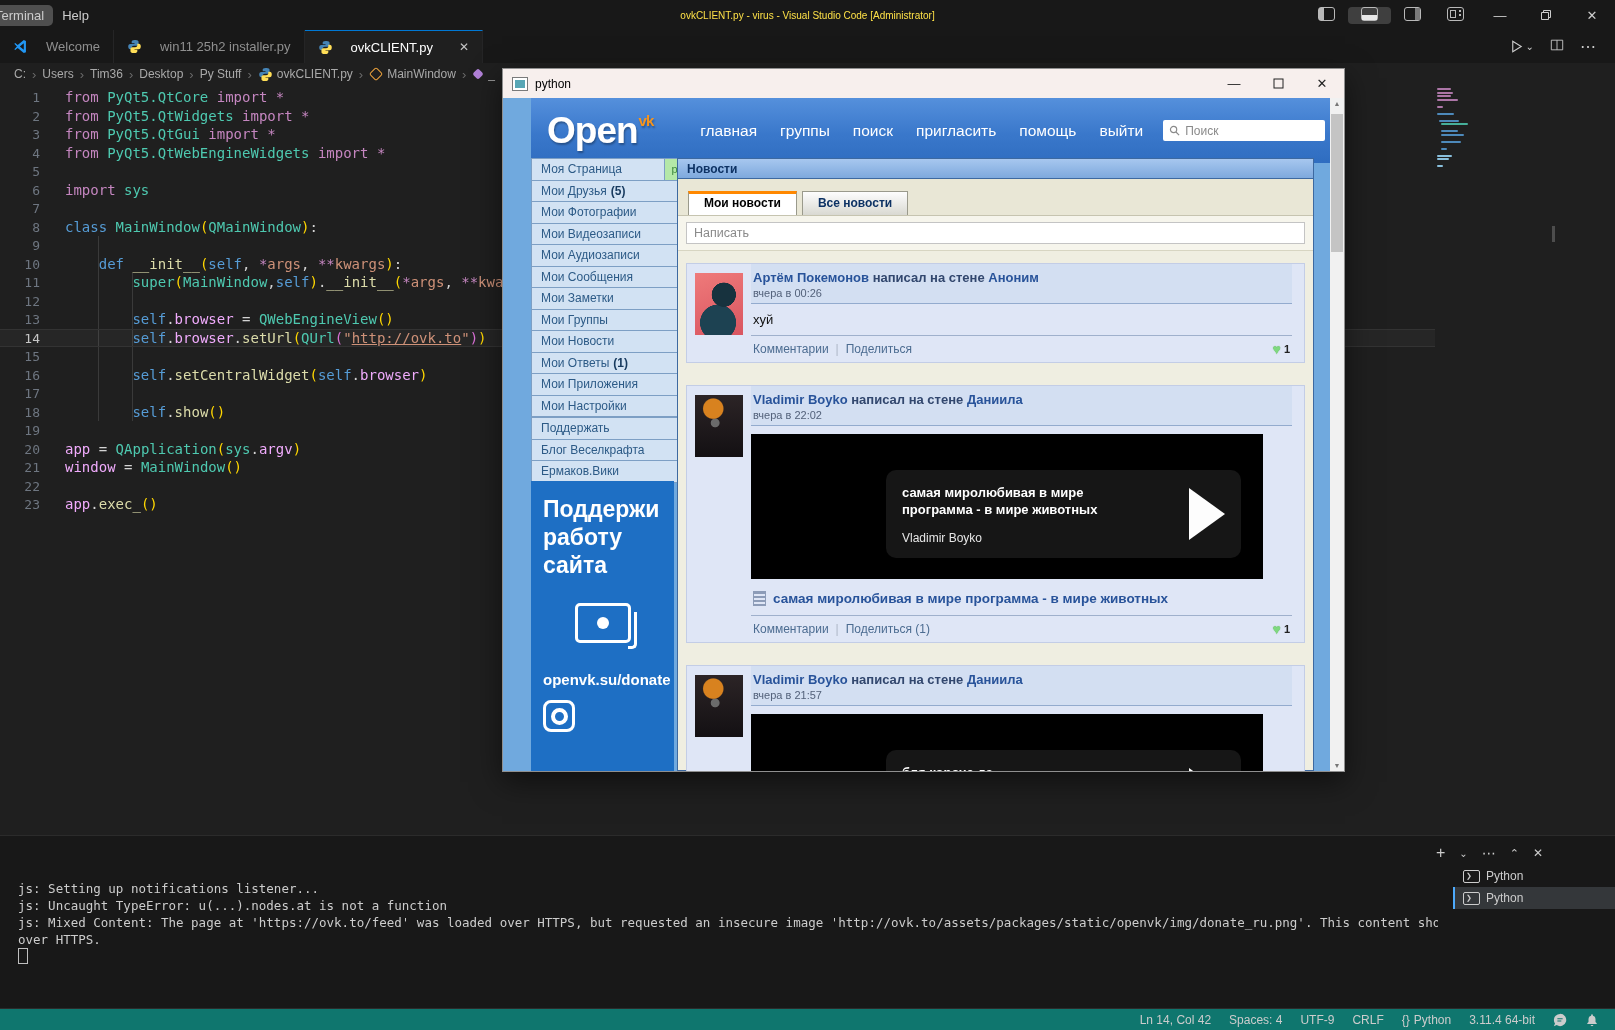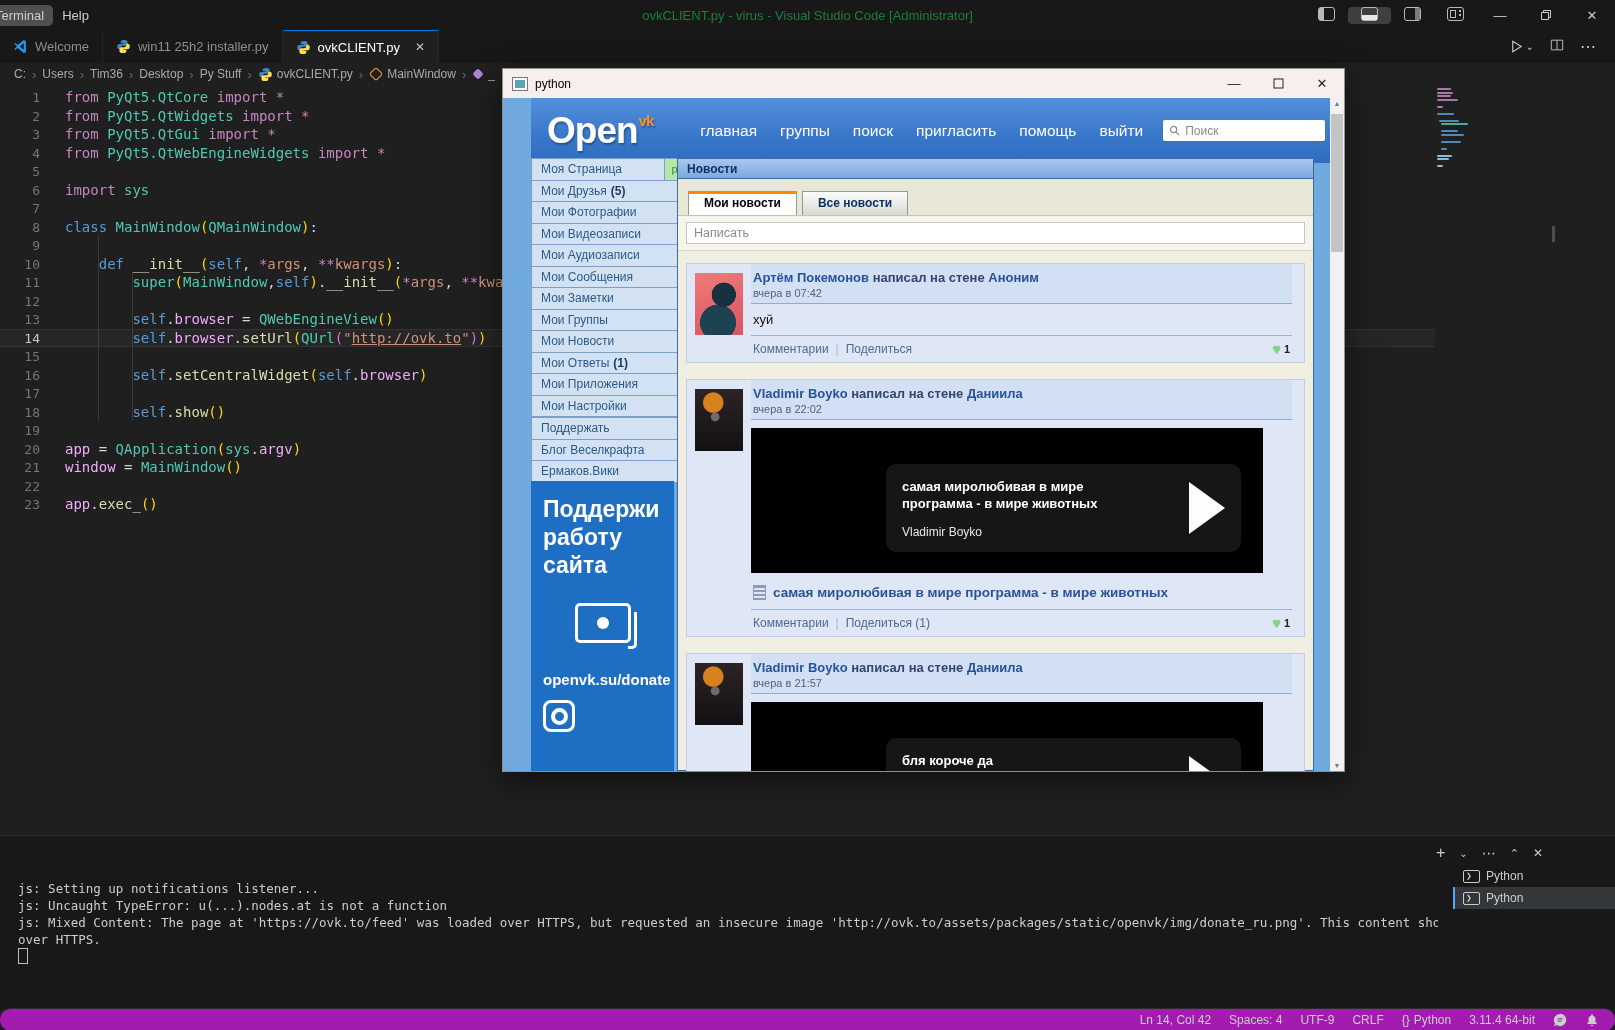--- a/index.html
+++ b/index.html
@@ -3,33 +3,33 @@
 <meta charset="utf-8">
 <style>
   html,body{margin:0;padding:0;background:#111;}
   #root{position:relative;width:1615px;height:1030px;overflow:hidden;background:#1f1f1f;
         font-family:"Liberation Sans",sans-serif;-webkit-font-smoothing:antialiased;}
   
   .vsc-titlebar{position:absolute;left:0;top:0;right:0;height:30px;background:#181818;
     border-bottom:1px solid #2b2b2b;display:flex;align-items:center;color:#ccc;font-size:13px;}
   .menu-item{padding:3px 9px;border-radius:5px;white-space:nowrap;}
   .menu-item.hl{background:#4f4f4f;margin-left:-14px;}
-  .win-title{position:absolute;left:50%;transform:translateX(-50%);color:#15803d;font-size:13px;white-space:nowrap;}
+  .win-title{position:absolute;left:50%;transform:translateX(-50%);color:#fde047;font-size:10px;white-space:nowrap;}
   .tb-right{position:absolute;right:0;top:0;height:30px;display:flex;align-items:center;}
   .lay-ic{width:15px;height:12px;border:1px solid #b9b9b9;border-radius:3px;display:inline-block;position:relative;margin:0 13px;}
   .lay-ic.sb-l::before{content:"";position:absolute;left:0;top:0;bottom:0;width:5px;background:#b9b9b9;}
   .lay-ic.panel-b::before{content:"";position:absolute;left:0;right:0;bottom:0;height:5px;background:#e8e8e8;}
   .lay-wrap.on{background:#3f3f3f;border-radius:4px;}
   .lay-ic.sb-r::before{content:"";position:absolute;right:0;top:0;bottom:0;width:5px;background:#7a7a7a;}
   .lay-ic.grid::before{content:"";position:absolute;left:2px;top:2px;width:4px;height:6px;border:1px solid #b9b9b9;}
   .lay-ic.grid::after{content:"";position:absolute;right:2px;top:2px;width:2px;height:2px;background:#b9b9b9;box-shadow:0 4px 0 #b9b9b9;}
   .cap-btn{width:46px;height:30px;display:flex;align-items:center;justify-content:center;color:#ccc;font-size:13px;}
   
   .vsc-tabs{position:absolute;left:0;top:30px;right:0;height:33px;background:#181818;display:flex;align-items:stretch;}
-  .etab{display:flex;align-items:center;gap:7px;padding:0 13px;font-size:13px;color:#8f8f8f;
+  .etab{display:flex;align-items:center;gap:18px;padding:0 13px;font-size:13px;color:#8f8f8f;
         border-right:1px solid #252526;background:#181818;white-space:nowrap;}
   .etab.active{background:#1f1f1f;color:#fff;border-top:1px solid #0078d4;}
   .etab .close-x{margin-left:8px;font-size:12px;color:#c5c5c5;}
   .tab-actions{margin-left:auto;display:flex;align-items:center;gap:16px;padding-right:18px;color:#ccc;}
   
   .crumbs{position:absolute;left:0;top:63px;right:0;height:22px;background:#1f1f1f;display:flex;
           align-items:center;padding-left:14px;font-size:12px;color:#a9a9a9;gap:4px;white-space:nowrap;}
   .crumb-sep{color:#6a6a6a;padding:0 2px;font-size:13px;}
   .sym-class{width:8px;height:8px;border:1.5px solid #e8a03c;border-radius:2px;display:inline-block;transform:rotate(45deg);margin:0 2px;}
   .sym-method{width:8px;height:8px;background:#b180d7;border-radius:2px;display:inline-block;transform:rotate(45deg);margin:0 2px;}
@@ -56,22 +56,22 @@
   .panel-actions{position:absolute;right:72px;top:8px;display:flex;gap:14px;color:#ccc;font-size:14px;align-items:center;}
   .term-body{position:absolute;left:18px;top:44px;width:1420px;height:126px;font:12.5px/17px "DejaVu Sans Mono",monospace;color:#ccc;overflow:hidden;}
   .term-line{white-space:nowrap;overflow:hidden;}
   .term-cursor{display:inline-block;width:8px;height:14px;border:1px solid #bfbfbf;vertical-align:text-bottom;}
   .term-list{position:absolute;right:0;top:29px;width:162px;}
   .term-row{height:22px;display:flex;align-items:center;gap:6px;padding-left:10px;color:#ccc;font-size:12px;position:relative;}
   .term-row.sel{background:#34373a;}
   .term-row.sel::before{content:"";position:absolute;left:0;top:0;bottom:0;width:2px;background:#4daafc;}
   .term-ic{width:13px;height:11px;border:1px solid #ccc;border-radius:2px;font-size:7px;line-height:10px;padding-left:2px;color:#ccc;}
   
-  .statusbar{position:absolute;left:0;top:1008px;right:0;height:22px;background:#a21caf;border-top:1px solid #2b2b2b;
-             display:flex;align-items:center;justify-content:flex-end;gap:18px;padding-right:16px;font-size:12px;color:#ccc;border-radius:11px;}
+  .statusbar{position:absolute;left:0;top:1008px;right:0;height:22px;background:#0f766e;border-top:1px solid #2b2b2b;
+             display:flex;align-items:center;justify-content:flex-end;gap:18px;padding-right:16px;font-size:12px;color:#ccc;}
   .sb-item{display:flex;align-items:center;gap:4px;white-space:nowrap;}
   
   .pywin{position:absolute;left:502px;top:68px;width:843px;height:704px;background:#fff;
          border:1px solid #8f8f8f;box-shadow:0 10px 28px rgba(0,0,0,.5);box-sizing:border-box;}
   .pywin-titlebar{height:29px;background:#f7efed;display:flex;align-items:center;padding-left:9px;gap:7px;font-size:12px;color:#000;}
   .pyw-ic{width:14px;height:12px;border:1px solid #7a7a7a;background:#fff;display:inline-block;position:relative;}
   .pyw-ic::after{content:"";position:absolute;left:2px;top:2px;right:2px;bottom:2px;background:#58a6b5;}
   .pyw-btns{margin-left:auto;display:flex;}
   .pyw-btn{width:44px;height:29px;display:flex;align-items:center;justify-content:center;color:#222;font-size:13px;}
   .pywin-content{position:relative;height:673px;background:#70a9de;overflow:hidden;}
@@ -111,21 +111,21 @@
   .feed-titlebar{height:19px;background:linear-gradient(#a7c7ef,#7ea9dd);border-bottom:1px solid #3d69a0;
                  color:#0d3264;font-weight:bold;font-size:12px;display:flex;align-items:center;padding:0 9px;}
   .feed-tabs{background:#e9e7d6;padding:12px 0 0 10px;display:flex;gap:5px;border-bottom:1px solid #c6c4b0;}
   .ftab{font-size:12px;font-weight:bold;color:#0d3264;padding:4px 15px 5px;border:1px solid #9a9a8c;border-bottom:none;
         background:linear-gradient(#fdfdfd,#d9d9d2);}
   .ftab.active{background:#fff;border-top:3px solid #ff8800;color:#000;padding-top:2px;}
   .composer{background:#f6f5ec;padding:6px 8px;border-bottom:1px solid #d7d5c2;}
   .composer-input{height:20px;background:#fff;border:1px solid #c4c4c4;display:flex;align-items:center;
                   padding:0 7px;color:#8a8a8a;font-size:12.5px;}
   .feed-body{padding:12px 8px 0;}
-  .post{background:#dfe6f6;border:1px solid #c3cde6;margin-bottom:16px;display:flex;}
+  .post{background:#dfe6f6;border:1px solid #c3cde6;margin-bottom:22px;display:flex;}
   .avatar{width:48px;height:62px;margin:9px 8px;flex:none;}
   .av-furry{background:radial-gradient(circle at 60% 35%,#17323e 0 24%,transparent 25%),
             radial-gradient(circle at 48% 80%,#1d4252 0 32%,transparent 33%),
             linear-gradient(160deg,#ef7a7a,#d95560);}
   .av-miner{background:radial-gradient(circle at 38% 22%,#d8821f 0 17%,transparent 19%),
             radial-gradient(circle at 42% 45%,#6b6b6b 0 9%,transparent 11%),
             linear-gradient(#2c2426,#131013);}
   .post-main{flex:1;min-width:0;padding-right:12px;}
   .post-head{background:#d3dff2;border-bottom:1px solid #93abce;padding:6px 2px 4px;}
   .ph-line{font-size:13px;font-weight:bold;}
@@ -390,21 +390,21 @@
           </div>
         <div class="composer">
           <div class="composer-input">Написать</div>
         </div>
         <div class="feed-body">
             <div class="post">
               <div class="avatar av-furry"></div>
               <div class="post-main">
                 <div class="post-head">
                   <div class="ph-line"><span class="pname">Артём Покемонов</span><span class="paction"> написал на стене </span><span class="pname">Аноним</span></div>
-                  <div class="ptime">вчера в 07:42</div>
+                  <div class="ptime">вчера в 00:26</div>
                 </div>
                 <div class="post-body">хуй</div>
                 <div class="post-foot">
                   <span>Комментарии</span>
                   <span class="pf-sep">|</span>
                   <span>Поделиться</span>
                   <span class="likes">
                     <span class="heart">♥</span>
                     <span>1</span>
                   </span>

